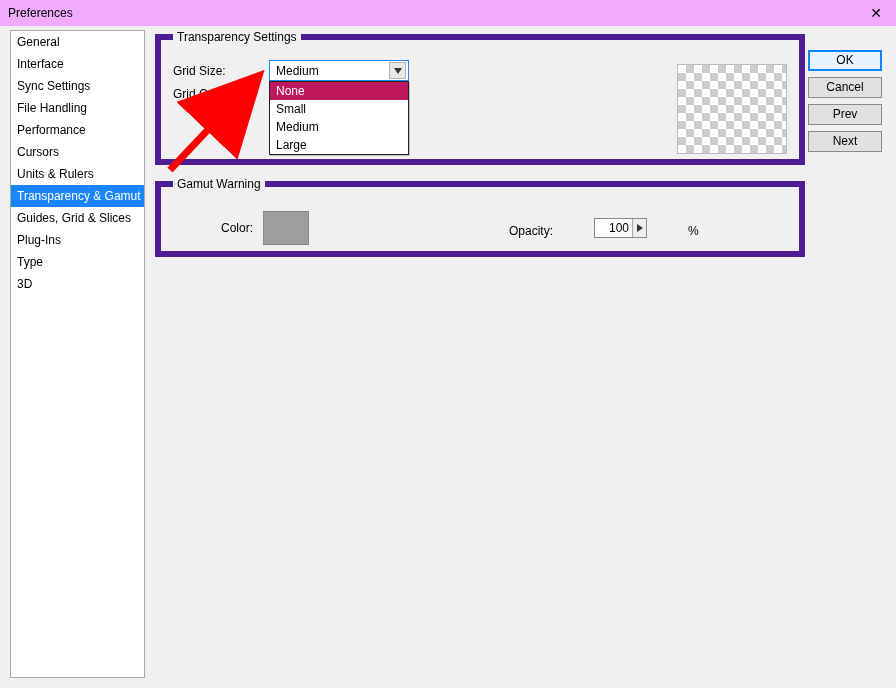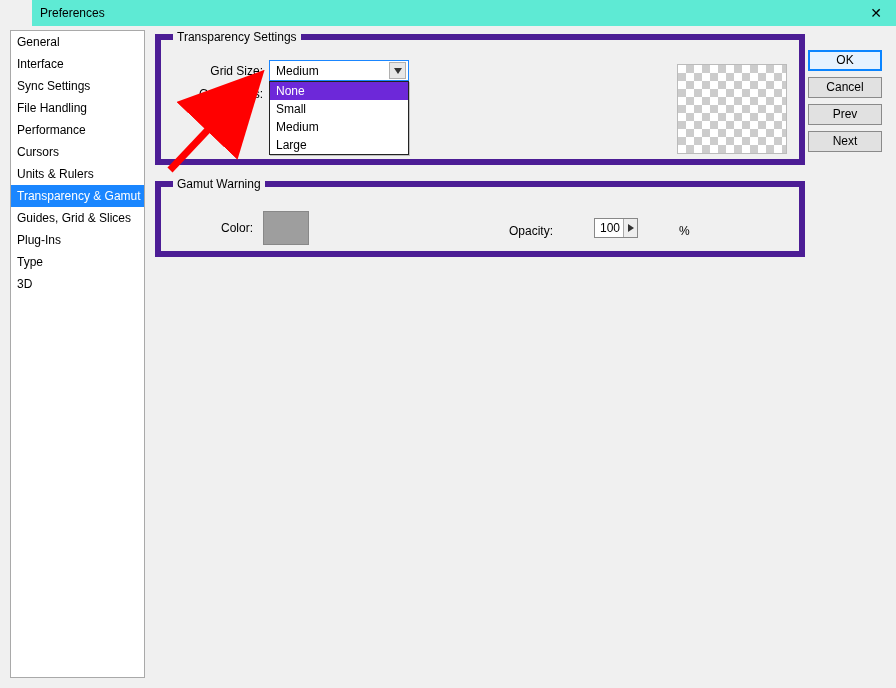--- a/index.html
+++ b/index.html
@@ -13,22 +13,21 @@
     height: 688px;
     overflow: hidden;
     position: relative;
   }
   .titlebar {
     height: 26px;
     display: flex;
     align-items: center;
     justify-content: space-between;
     padding: 0 8px;
-    background: #5eead4;
-    margin-left: 32px;
+    background: #f0abfc;
   }
   .titlebar .title { font-size: 12px; }
   .close-x {
     font-family: Arial, sans-serif;
     font-size: 14px;
     line-height: 1;
     cursor: pointer;
     padding: 4px 6px;
   }
   .main {
@@ -100,21 +99,20 @@
     padding: 0 4px;
     background: #f0f0f0;
   }
   .row {
     display: flex;
     align-items: center;
     margin: 6px 0;
   }
   .row .lbl {
     width: 90px;
-    text-align: right;
     margin-right: 6px;
   }
   .dropdown-wrap { position: relative; }
   .dropdown {
     width: 140px;
     height: 21px;
     border: 1px solid #1a86ff;
     background: #fff;
     display: flex;
     align-items: center;
@@ -137,21 +135,21 @@
     border: 1px solid #222;
     z-index: 20;
     box-shadow: 1px 1px 0 rgba(0,0,0,0.2);
   }
   .dropdown-list .opt {
     padding: 2px 6px;
     cursor: pointer;
     font-size: 12px;
   }
   .dropdown-list .opt.hl {
-    background: #6d28d9;
+    background: #be185d;
     color: #fff;
   }
   .swatch {
     width: 34px; height: 22px;
     border: 1px solid #888;
     background: #fff;
     display: inline-block;
     margin-right: 6px;
     cursor: pointer;
   }
@@ -190,21 +188,21 @@
     background: #9e9e9e;
     border: 1px solid #888;
     cursor: pointer;
   }
   .gamut-opacity { display: flex; align-items: flex-end; gap: 35px; }
   .opacity-field {
     display: flex; align-items: center; margin: 0 6px;
     border: 1px solid #888; background:#fff;
   }
   .opacity-field input {
-    width: 28px; height: 18px; border: none;
+    width: 37px; height: 18px; border: none;
     text-align: right; padding: 0 3px;
     font-size: 12px; outline: none;
   }
   .opacity-field .step {
     width: 14px; height: 18px;
     border-left: 1px solid #aaa;
     display:flex; align-items:center; justify-content:center;
     cursor:pointer;
     background: #eee;
   }

